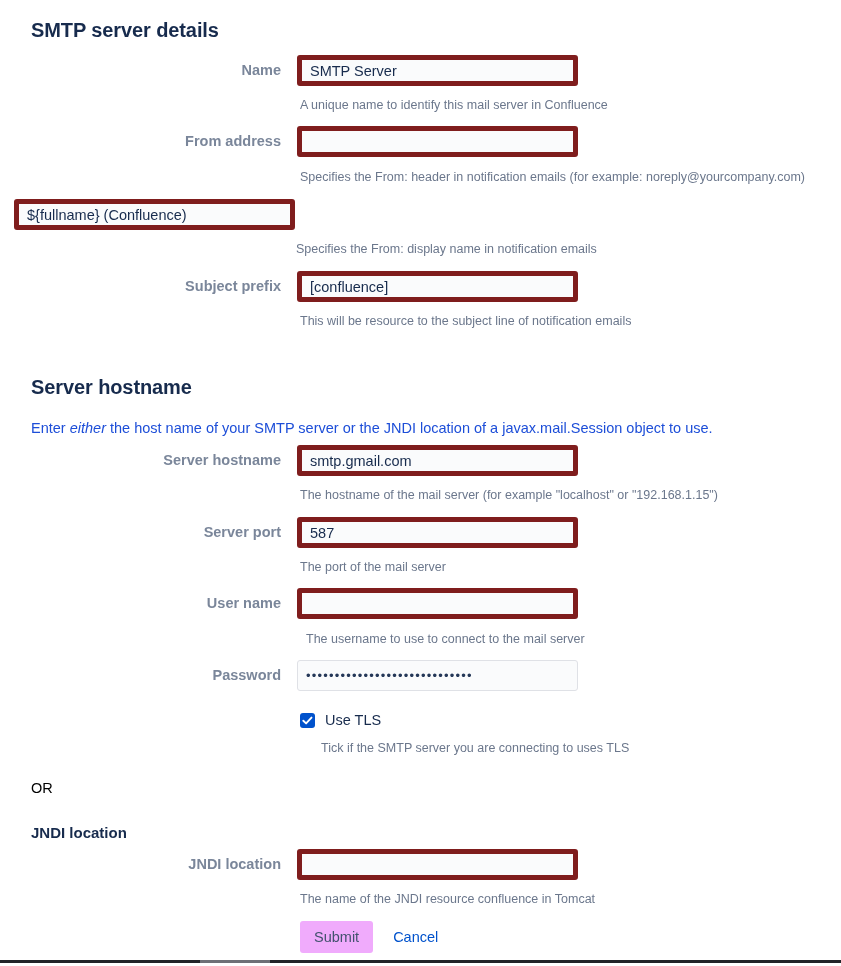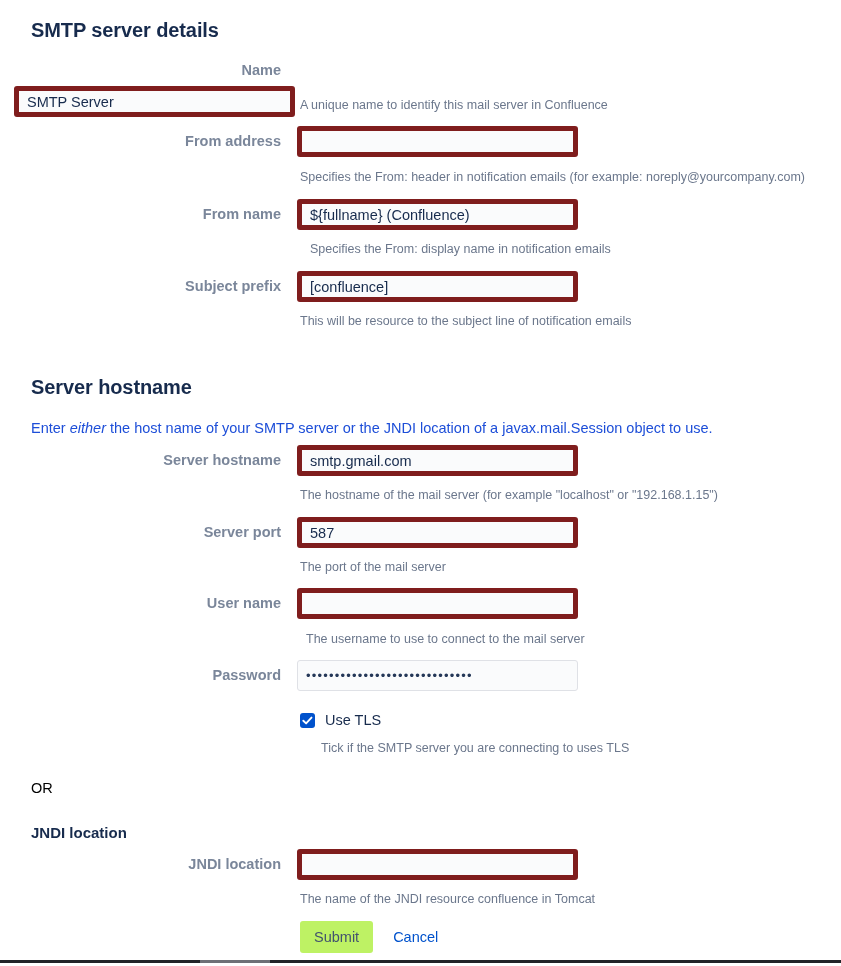--- a/index.html
+++ b/index.html
@@ -142,21 +142,21 @@
   }
 
   
   .button-row {
     display: flex;
     align-items: center;
     margin-left: 283px;
     padding-left: 3px;
   }
   button.submit-btn {
-    background: #bef264;
+    background: #f0abfc;
     border: none;
     border-radius: 3px;
     color: #42526E;
     font-family: "Liberation Sans", sans-serif;
     font-size: 14.5px;
     padding: 8px 14px;
     cursor: pointer;
     line-height: 16px;
   }
   a.cancel-link {
@@ -184,43 +184,42 @@
     background: #6e7076;
   }
 </style>
 </head>
 <body>
 
 <div class="page">
 
   <h2 class="section-title" style="position:absolute; left:31px; top:18px;">SMTP server details</h2>
 
-  <div class="field-row" style="position:absolute; left:14px; top:55px;flex-direction:column;">
+  <div class="field-row" style="position:absolute; left:14px; top:55px;">
     <div class="field-label">Name</div>
     <div class="field-control">
       <input class="text-input" type="text" value="SMTP Server" style="">
     </div>
   </div>
   <div class="help-text" style="position:absolute; left:14px; top:97px;">A unique name to identify this mail server in Confluence</div>
 
   <div class="field-row" style="position:absolute; left:14px; top:126px;">
     <div class="field-label">From address</div>
     <div class="field-control">
       <input class="text-input" type="text" value="" style="">
     </div>
   </div>
   <div class="help-text" style="position:absolute; left:14px; top:169px;">Specifies the From: header in notification emails (for example: noreply@yourcompany.com)</div>
 
   <div class="field-row" style="position:absolute; left:14px; top:199px;">
-    <div class="field-label">From name</div>
     <div class="field-control">
       <input class="text-input" type="text" value="${fullname} (Confluence)" style="">
     </div>
   </div>
-  <div class="help-text" style="position:absolute; left:24px; top:241px;">Specifies the From: display name in notification emails</div>
+  <div class="help-text" style="position:absolute; left:10px; top:241px;">Specifies the From: display name in notification emails</div>
 
   <div class="field-row" style="position:absolute; left:14px; top:271px;">
     <div class="field-label">Subject prefix</div>
     <div class="field-control">
       <input class="text-input" type="text" value="[confluence]" style="">
     </div>
   </div>
   <div class="help-text" style="position:absolute; left:14px; top:313px;">This will be resource to the subject line of notification emails</div>
 
   <h2 class="section-title" style="position:absolute; left:31px; top:375px;">Server hostname</h2>

